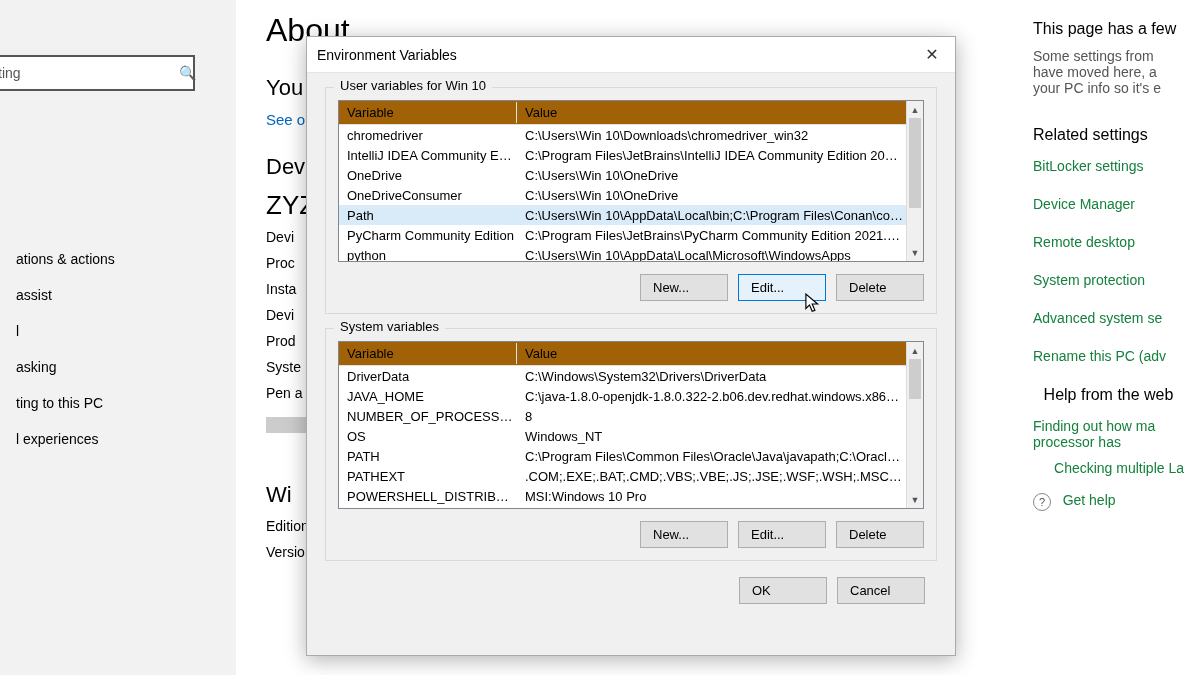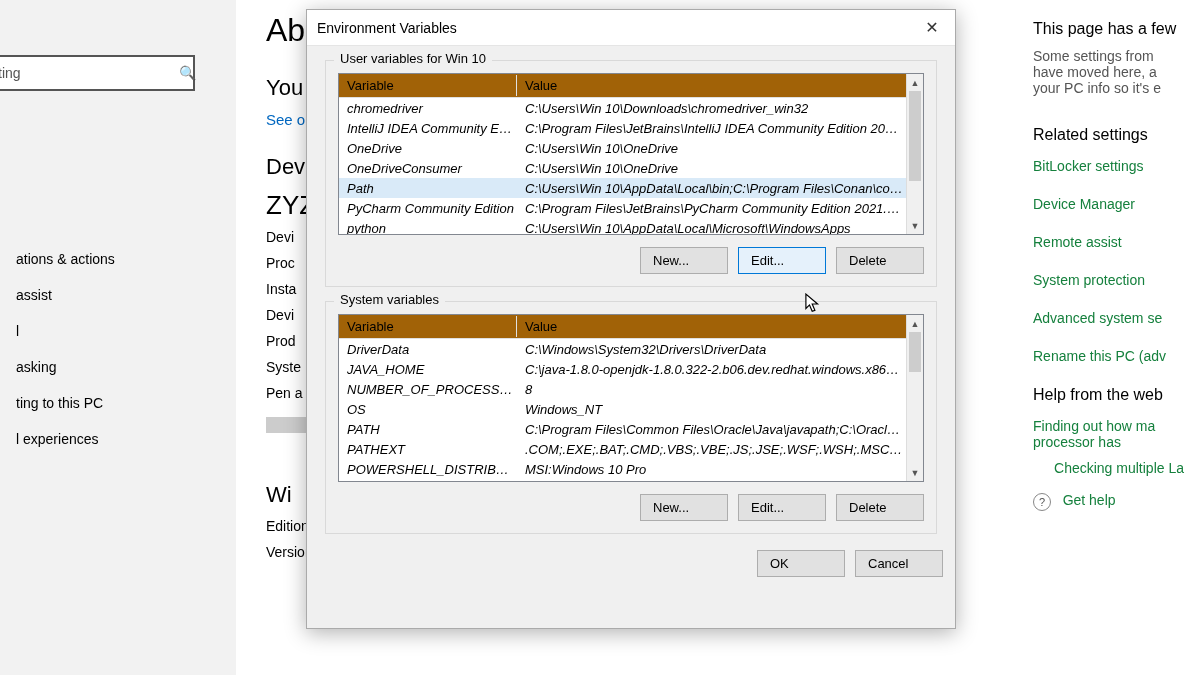--- a/index.html
+++ b/index.html
@@ -44,26 +44,26 @@
 .bg-main .btn-gray {
   display: inline-block; padding: 8px 16px; background: #ccc; margin: 6px 0; font-size: 14px;
 }
 .bg-right {
   width: 175px; padding: 20px 16px 0 8px;
 }
 .bg-right .info-hd { font-size: 16px; font-weight: 400; margin-bottom: 10px; }
 .bg-right .info-txt { font-size: 14px; color: #555; margin-bottom: 30px; }
 .bg-right .rel-hd { font-size: 16px; margin-bottom: 14px; }
 .bg-right .rlink { color: #15803d; font-size: 14px; margin-bottom: 22px; display:block; }
-.bg-right .help-hd { font-size: 16px; margin-top: 20px; margin-bottom: 14px; }
+.bg-right .help-hd { font-size: 16px; margin-top: 20px; margin-bottom: 14px; text-align: center; }
 
 
 .dialog {
   position: absolute;
-  left: 306px; top: 9px;
+  left: 306px; top: 36px;
   width: 650px; height: 620px;
   background: #f0f0f0;
   border: 1px solid #aaa;
   box-shadow: 0 4px 20px rgba(0,0,0,.3);
 }
 .dlg-titlebar {
   background: #fff;
   height: 36px;
   display: flex;
   align-items: center;
@@ -102,40 +102,39 @@
 }
 .tbl-head .col {
   padding: 3px 8px; font-size: 13px;
   border-right: 1px solid #e0e0e0;
 }
 .col-var { width: 178px; }
 .col-val { flex: 1; }
 .tbl-body {
   overflow: hidden;
   height: 136px;
-  font-style: italic;
 }
 .row { display: flex; height: 20px; align-items: center; font-size: 13px; }
 .row .c1 { width: 178px; padding-left: 8px; overflow: hidden; white-space: nowrap; text-overflow: ellipsis; }
 .row .c2 { flex: 1; padding-left: 8px; overflow: hidden; white-space: nowrap; text-overflow: ellipsis; padding-right: 20px;}
 .row.sel { background: #d9eaf8; }
 .scroll {
   position: absolute; right: 0; top: 0; bottom: 0; width: 17px;
   background: #f0f0f0; border-left: 1px solid #ddd;
 }
 .scroll .arrow { height: 17px; display:flex; align-items:center; justify-content:center; font-size:9px; color:#555; }
 .scroll .thumb { background:#cdcdcd; margin:0 2px; }
 .btn-row { display: flex; gap: 10px; margin-top: 12px; justify-content: flex-end; }
 .btn {
   min-width: 88px; padding: 5px 12px;
   background: #e1e1e1; border: 1px solid #adadad;
   font-size: 13px; text-align: left;
 }
 .btn.focus { border: 1px solid #0078d7; background: #e5f1fb; }
-.bottom-row { display:flex; gap:10px; justify-content:flex-end; padding: 10px 12px 14px 0; }
+.bottom-row { display:flex; gap:10px; justify-content:flex-end; padding: 10px 30px 14px 0; }
 .cursor {
   position: absolute; left: 805px; top: 293px; width: 18px; height: 22px;
   pointer-events: none;
 }
 .cursor svg { width: 100%; height: 100%; }
 .help-icon { display:inline-block; width:18px; height:18px; border:1px solid #888; border-radius:50%; text-align:center; line-height:16px; font-size:11px; color:#555; margin-right:8px; vertical-align:middle;}
 </style>
 </head>
 <body>
 
@@ -181,21 +180,21 @@
         <span>21H2</span>
       </div>
   </div>
   <div class="bg-right">
     <div class="info-hd">This page has a few</div>
     <div class="info-txt">Some settings from have moved here, a your PC info so it's e</div>
     <div class="rel-hd">Related settings</div>
     <div id="rlinks">
         <a class="rlink">BitLocker settings</a>
         <a class="rlink">Device Manager</a>
-        <a class="rlink">Remote assist</a>
+        <a class="rlink">Remote desktop</a>
         <a class="rlink">System protection</a>
         <a class="rlink">Advanced system se</a>
         <a class="rlink">Rename this PC (adv</a>
       </div>
     <div class="help-hd">Help from the web</div>
     <div id="hlinks">
         <a class="rlink" style="margin-bottom: 10px;">Finding out how ma processor has</a>
         <a class="rlink" style="margin-bottom: 10px; text-align: right;">Checking multiple La</a>
       </div>
     <div style="margin-top:16px">

